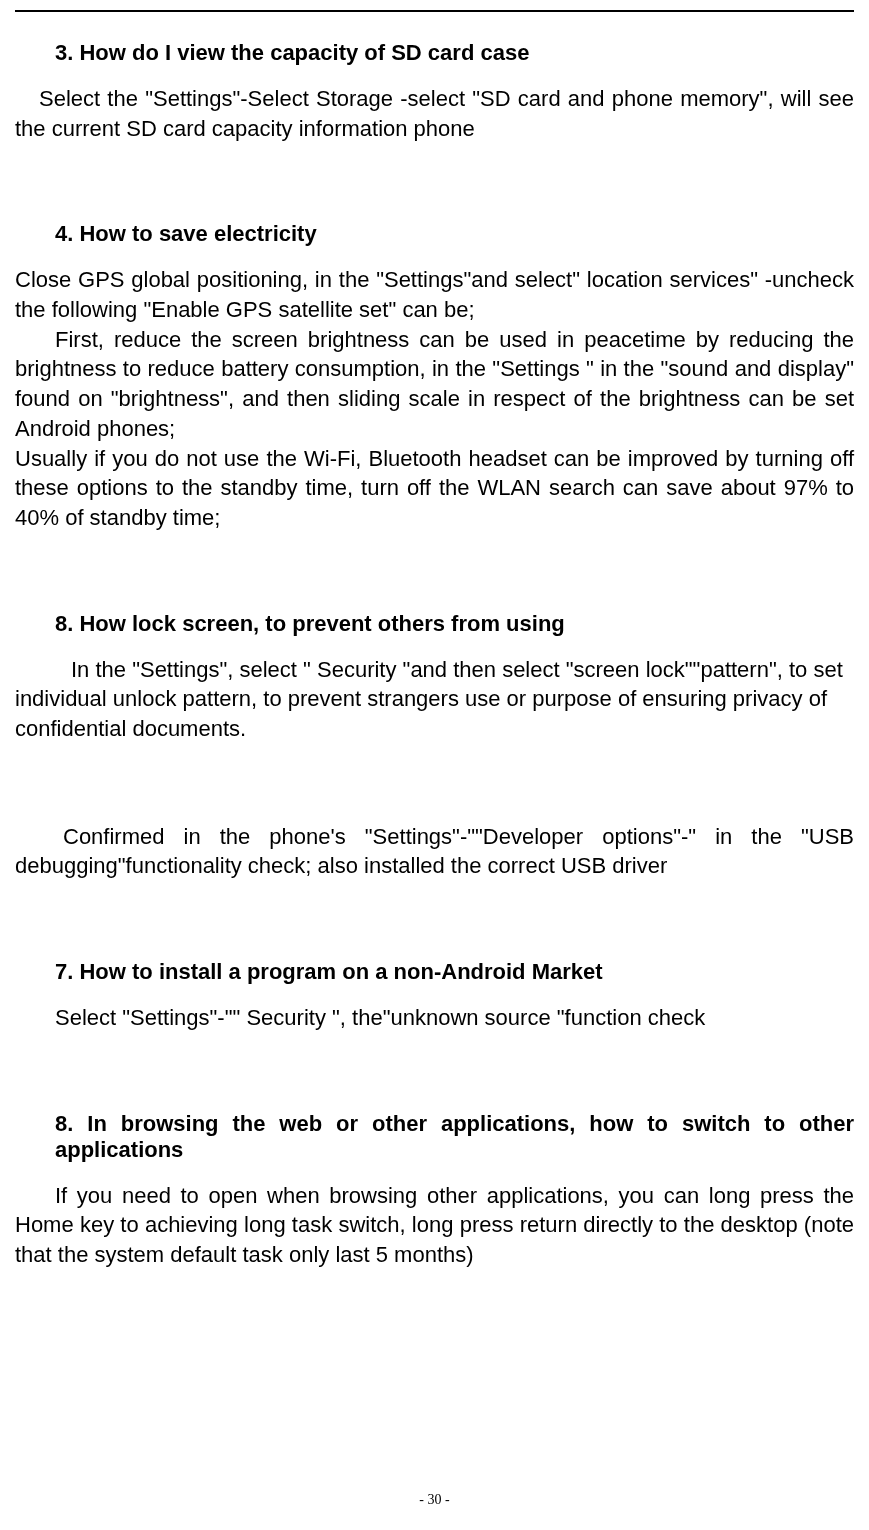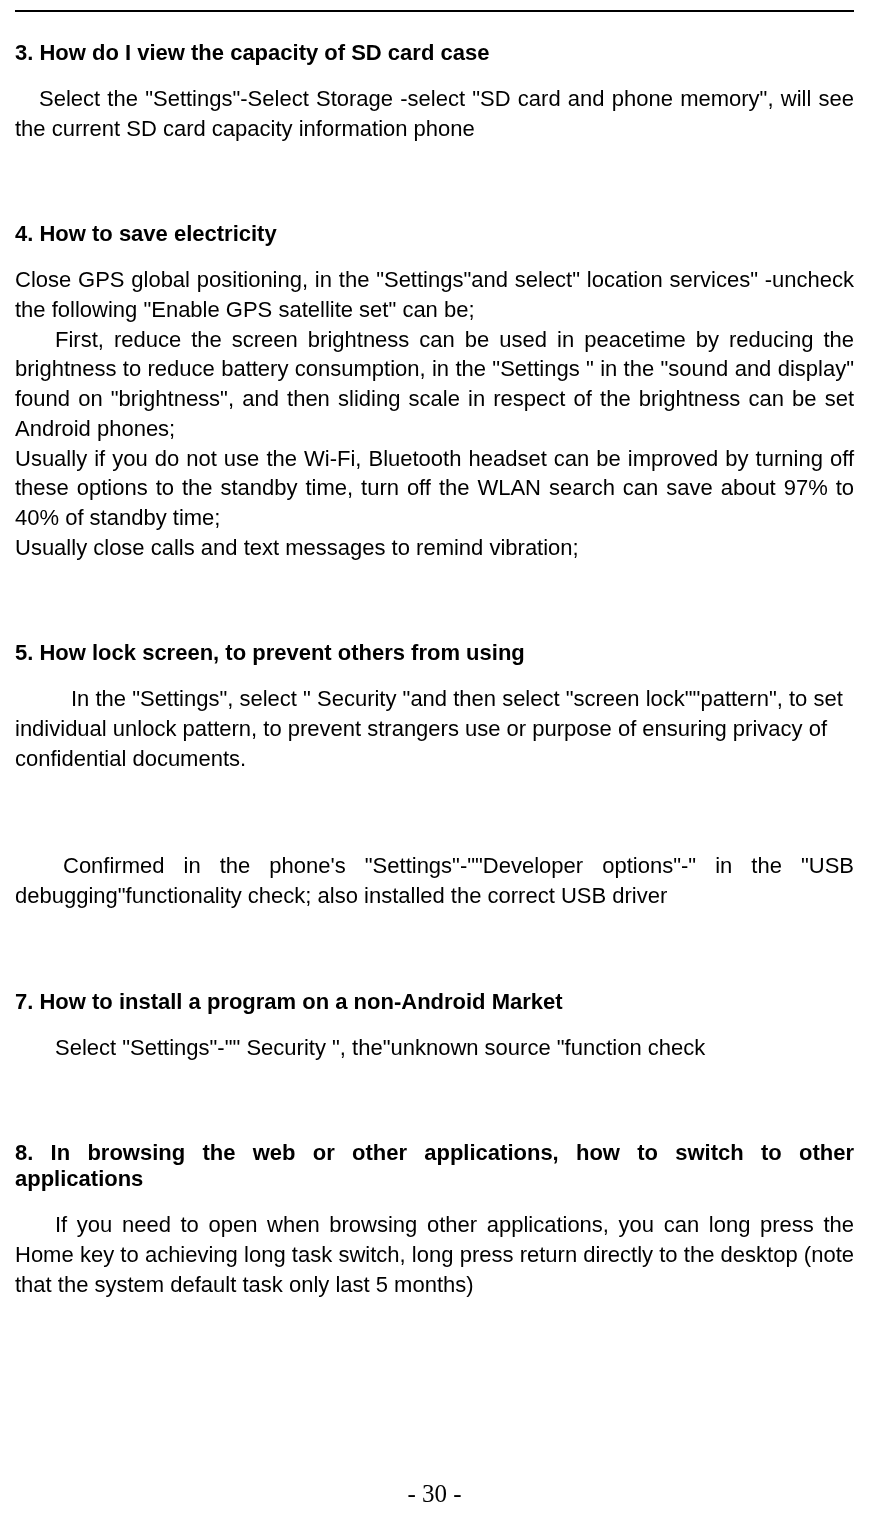--- a/index.html
+++ b/index.html
@@ -21,37 +21,38 @@
     }
     .top-rule {
       border-top: 2px solid #000;
       margin-bottom: 28px;
     }
     .section-heading {
       font-weight: bold;
       font-size: 22px;
       margin-bottom: 18px;
       text-align: justify;
+      margin-left: 40px;
     }
     .body-text {
       font-size: 22px;
       line-height: 1.35;
       text-align: justify;
       margin-bottom: 0;
     }
     .section-gap {
       height: 78px;
     }
     .page-number {
       position: absolute;
       bottom: 22px;
       left: 0;
       width: 100%;
       text-align: center;
-      font-size: 25px;
+      font-size: 14px;
       font-family: "Times New Roman", serif;
     }
   </style>
 </head>
 <body>
 
 <div class="page">
   <div class="top-rule"></div>
 
   <div class="section-heading">3. How do I view the capacity of SD card case</div>
@@ -60,25 +61,24 @@
   </div>
 
   <div class="section-gap"></div>
 
   <div class="section-heading">4. How to save electricity</div>
   <div class="body-text">Close GPS global positioning, in the "Settings"and select" location services" -uncheck the following "Enable GPS satellite set" can be;</div>
   <div class="body-text">
     <span style="display:block; text-indent:40px; text-align:justify;">First, reduce the screen brightness can be used in peacetime by reducing the brightness to reduce battery consumption, in the "Settings " in the "sound and display" found on "brightness", and then sliding scale in respect of the brightness can be set Android phones;</span>
   </div>
   <div class="body-text">Usually if you do not use the Wi-Fi, Bluetooth headset can be improved by turning off these options to the standby time, turn off the WLAN search can save about 97% to 40% of standby time;</div>
-  <div class="body-text">Usually close calls and text messages to remind vibration;</div>
 
   <div class="section-gap"></div>
 
-  <div class="section-heading">5. How    lock screen, to prevent others from using</div>
+  <div class="section-heading">8. How    lock screen, to prevent others from using</div>
   <div class="body-text" style="text-align:left;">
     <span style="display:block; text-indent:56px;">In the "Settings", select " Security "and then select "screen lock""pattern", to set individual unlock pattern, to prevent strangers use or purpose of ensuring privacy of confidential documents.</span>
   </div>
 
   <div class="section-gap"></div>
 
   <div class="body-text">
     <span style="display:block; text-indent:48px; text-align:justify;">Confirmed in the phone's "Settings"-""Developer options"-"    in the "USB debugging"functionality check; also installed the correct USB driver</span>
   </div>
 

